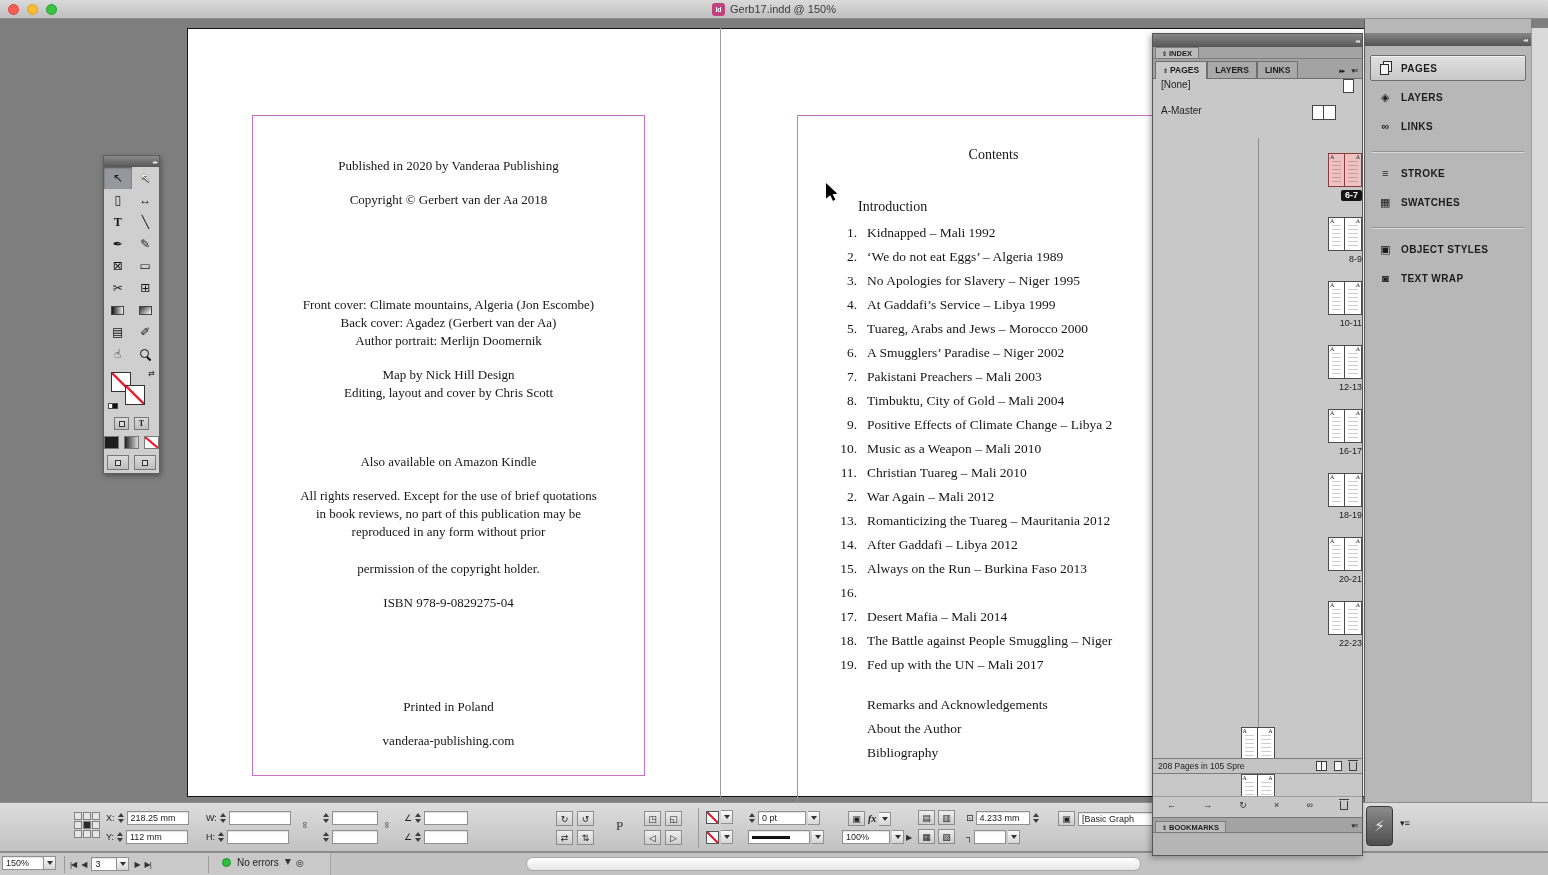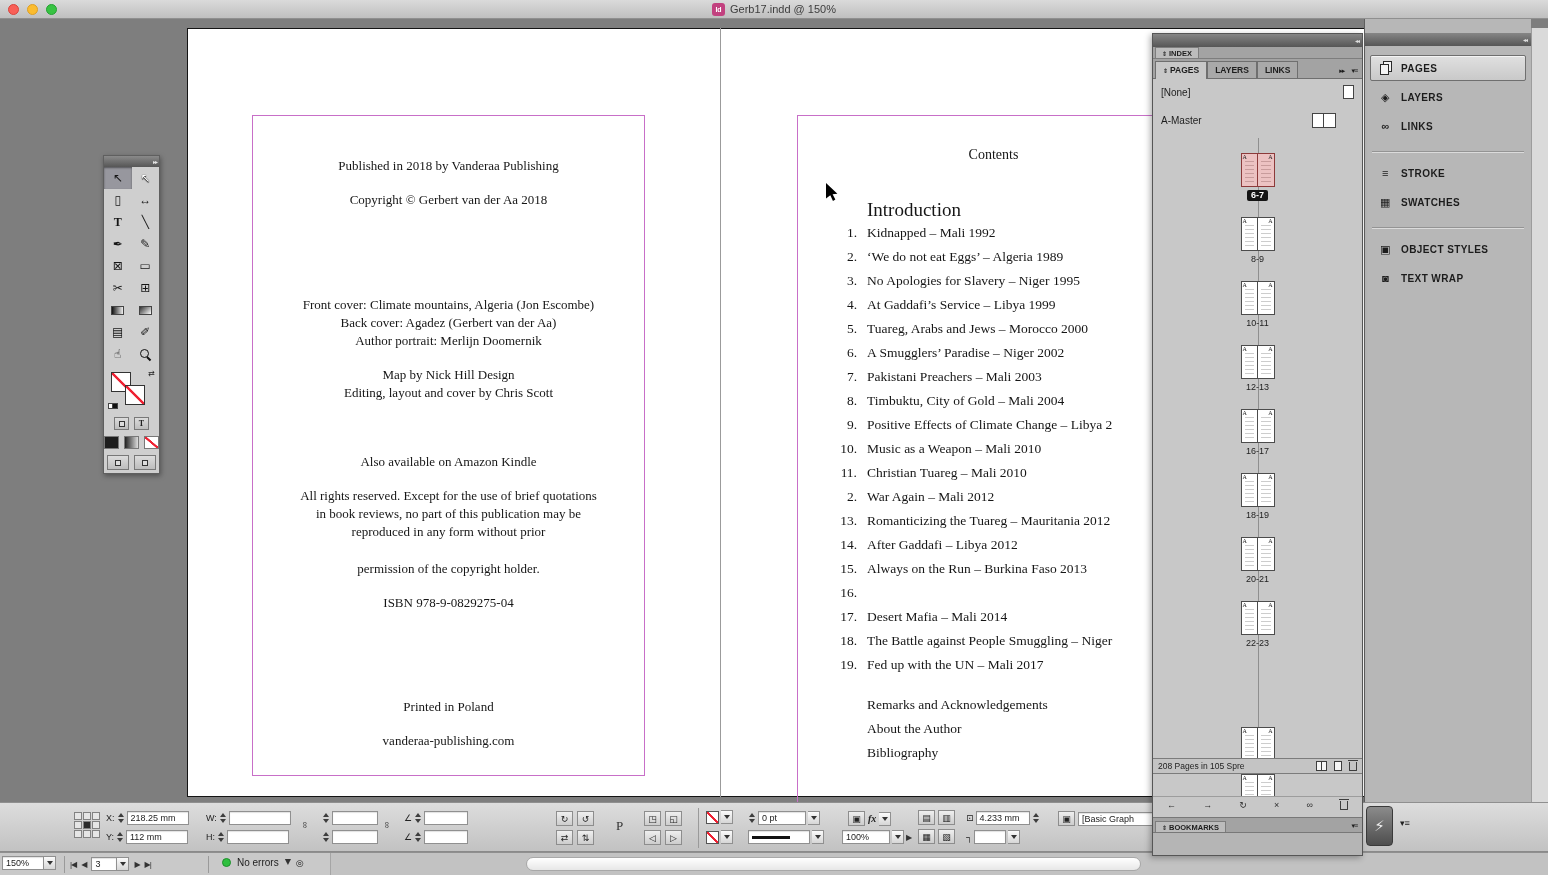--- a/index.html
+++ b/index.html
@@ -18,21 +18,21 @@
 
   
   #page-area{position:absolute;left:187px;top:28px;width:1344px;height:769px;background:#fff;border:1px solid #141414;border-right:none;z-index:1}
   #spine{position:absolute;left:720px;top:28px;width:1px;height:769px;background:#9b9b9b;z-index:2}
   .tframe{position:absolute;border:1px solid #c86fc8;z-index:3}
   #frame-left{left:252px;top:115px;width:393px;height:661px}
   #frame-right{left:797px;top:115px;width:393px;height:710px}
   .book{font-family:"Liberation Serif","DejaVu Serif",serif;color:#161616}
   .lp-line{position:absolute;width:100%;text-align:center;font-size:13px;line-height:17px}
   .toc-title{position:absolute;top:31px;width:100%;text-align:center;font-size:14px}
-  .toc-intro{position:absolute;left:69px;top:83px;font-size:19px}
+  .toc-intro{position:absolute;left:60px;top:83px;font-size:14px}
   .toc-list{position:absolute;left:38px;top:105px;right:2px}
   .toc-row{display:flex;align-items:baseline;height:24px;font-size:13.5px;line-height:24px;white-space:nowrap}
   .toc-num{width:21px;text-align:right;margin-right:10px;flex:none}
   .toc-footer{position:absolute;left:69px;top:577px;font-size:13.5px;line-height:24px}
   #cursor{position:absolute;left:826px;top:183px;width:12px;height:18px;background:#000;filter:drop-shadow(0 0 1px #fff);clip-path:polygon(0 0,0 86%,36% 68%,58% 100%,78% 92%,55% 62%,95% 60%);z-index:34}
 
   
   #toolbar{position:absolute;left:103px;top:155px;width:57px;background:#cfcfcf;border:1px solid #5f5f5f;box-shadow:1px 2px 5px rgba(0,0,0,.35);z-index:20}
   .tb-head{height:11px;background:linear-gradient(#8a8a8a,#565656);display:flex;align-items:center;justify-content:flex-end;padding:0 2px;color:#e3e3e3;font-size:6px;letter-spacing:-1px}
   .tools{display:grid;grid-template-columns:1fr 1fr}
@@ -96,30 +96,30 @@
   
   #pagespanel{position:absolute;left:1152px;top:33px;width:211px;height:823px;background:#c8c8c8;border:1px solid #565656;box-shadow:-2px 2px 6px rgba(0,0,0,.3);z-index:30;font-size:10px;color:#1d1d1d}
   .pp-darkbar{height:13px;background:linear-gradient(#868686,#565656);display:flex;justify-content:flex-end;align-items:center;padding:0 3px;color:#ddd;font-size:6px;letter-spacing:-1px}
   .pp-indexrow{height:12px;background:#a3a3a3;border-bottom:1px solid #7d7d7d;display:flex;align-items:flex-end}
   .pp-indextab{font-size:7.5px;font-weight:bold;padding:1px 6px 0;background:#bcbcbc;border:1px solid #7d7d7d;border-bottom:none;margin-left:2px;display:flex;gap:2px;align-items:center}
   .grip{font-size:6px}
   .pp-tabs{height:20px;background:#a3a3a3;border-bottom:1px solid #6f6f6f;display:flex;align-items:flex-end;padding-left:2px}
   .pp-tab{font-size:8.5px;font-weight:bold;padding:3px 7px 3px;border:1px solid #6f6f6f;border-bottom:none;background:#a9a9a9;display:flex;align-items:center;gap:2px}
   .pp-tab.active{background:#c8c8c8;margin-bottom:-1px;padding-bottom:4px}
   .pp-tabs-right{margin-left:auto;display:flex;gap:7px;align-items:center;padding:0 5px 3px;font-size:7px;letter-spacing:-1px}
-  .pp-row{display:flex;align-items:center;padding:0 8px}
+  .pp-row{display:flex;padding:0 8px}
   #row-none{height:26px}
   #row-master{height:30px}
   .pgicon{width:11px;height:14px;background:#fff;border:1px solid #444;margin-left:auto}
   .pgicon2{margin-left:auto;display:flex;margin-right:18px}
   .pgicon2 i{width:12px;height:15px;background:#fff;border:1px solid #444}
   .pgicon2 i+i{border-left:none}
   #spreads{position:absolute;left:0;top:104px;width:100%;height:620px;overflow:hidden;padding-top:13px}
   #spreads::before{content:"";position:absolute;left:50%;top:0;bottom:0;width:1px;background:#8f8f8f}
-  .spread{position:relative;height:64px;display:flex;flex-direction:column;align-items:center;padding-top:2px}
+  .spread{position:relative;height:64px;display:flex;flex-direction:column;align-items:flex-end;padding-top:2px}
   .thumbs{display:flex}
   .thumb{width:17px;height:34px;background:#fff;border:1px solid #4c4c4c;position:relative}
   .thumb+.thumb{border-left:none}
   .thumb::after{content:"";position:absolute;left:3px;right:3px;top:7px;bottom:3px;background:repeating-linear-gradient(to bottom,#cdcdcd 0 1px,transparent 1px 4px)}
   .ta{position:absolute;top:0;font-size:6px;line-height:7px;font-family:"Liberation Serif",serif;font-style:normal}
   .thumb:first-child .ta{left:1px}
   .thumb:last-child .ta{right:1px}
   .spread-label{margin-top:3px;font-size:9px;line-height:11px}
   .spread.selected .thumb{background:#ecc2c2;border-color:#8c3a3a}
   .spread.selected .thumb::after{background:repeating-linear-gradient(to bottom,#c89c9c 0 1px,transparent 1px 4px)}
@@ -163,21 +163,21 @@
     <div class="title-wrap" data-name="window-title-area">
       <span class="doc-icon" data-name="indesign-doc-icon">Id</span>
       <span class="title-text" data-name="window-title">Gerb17.indd @ 150%</span>
     </div>
   </div>
 
   <div id="page-area" data-name="document-spread"></div>
   <div id="spine" data-name="spread-spine"></div>
 
   <div class="tframe book" id="frame-left" data-name="copyright-text-frame">
-    <div class="lp-line" style="top:41px" data-name="copyright-line">Published in 2018 by Vanderaa Publishing</div>
+    <div class="lp-line" style="top:41px" data-name="copyright-line">Published in 2020 by Vanderaa Publishing</div>
     <div class="lp-line" style="top:75px" data-name="copyright-line">Copyright © Gerbert van der Aa 2018</div>
     <div class="lp-line" style="top:180px" data-name="copyright-line">Front cover: Climate mountains, Algeria (Jon Escombe)</div>
     <div class="lp-line" style="top:198px" data-name="copyright-line">Back cover: Agadez (Gerbert van der Aa)</div>
     <div class="lp-line" style="top:216px" data-name="copyright-line">Author portrait: Merlijn Doomernik</div>
     <div class="lp-line" style="top:268px" data-name="copyright-line">Editing, layout and cover by Chris Scott</div>
     <div class="lp-line" style="top:250px" data-name="copyright-line">Map by Nick Hill Design</div>
     <div class="lp-line" style="top:337px" data-name="copyright-line">Also available on Amazon Kindle</div>
     <div class="lp-line" style="top:371px" data-name="copyright-line">All rights reserved. Except for the use of brief quotations</div>
     <div class="lp-line" style="top:389px" data-name="copyright-line">in book reviews, no part of this publication may be</div>
     <div class="lp-line" style="top:407px" data-name="copyright-line">reproduced in any form without prior</div>

